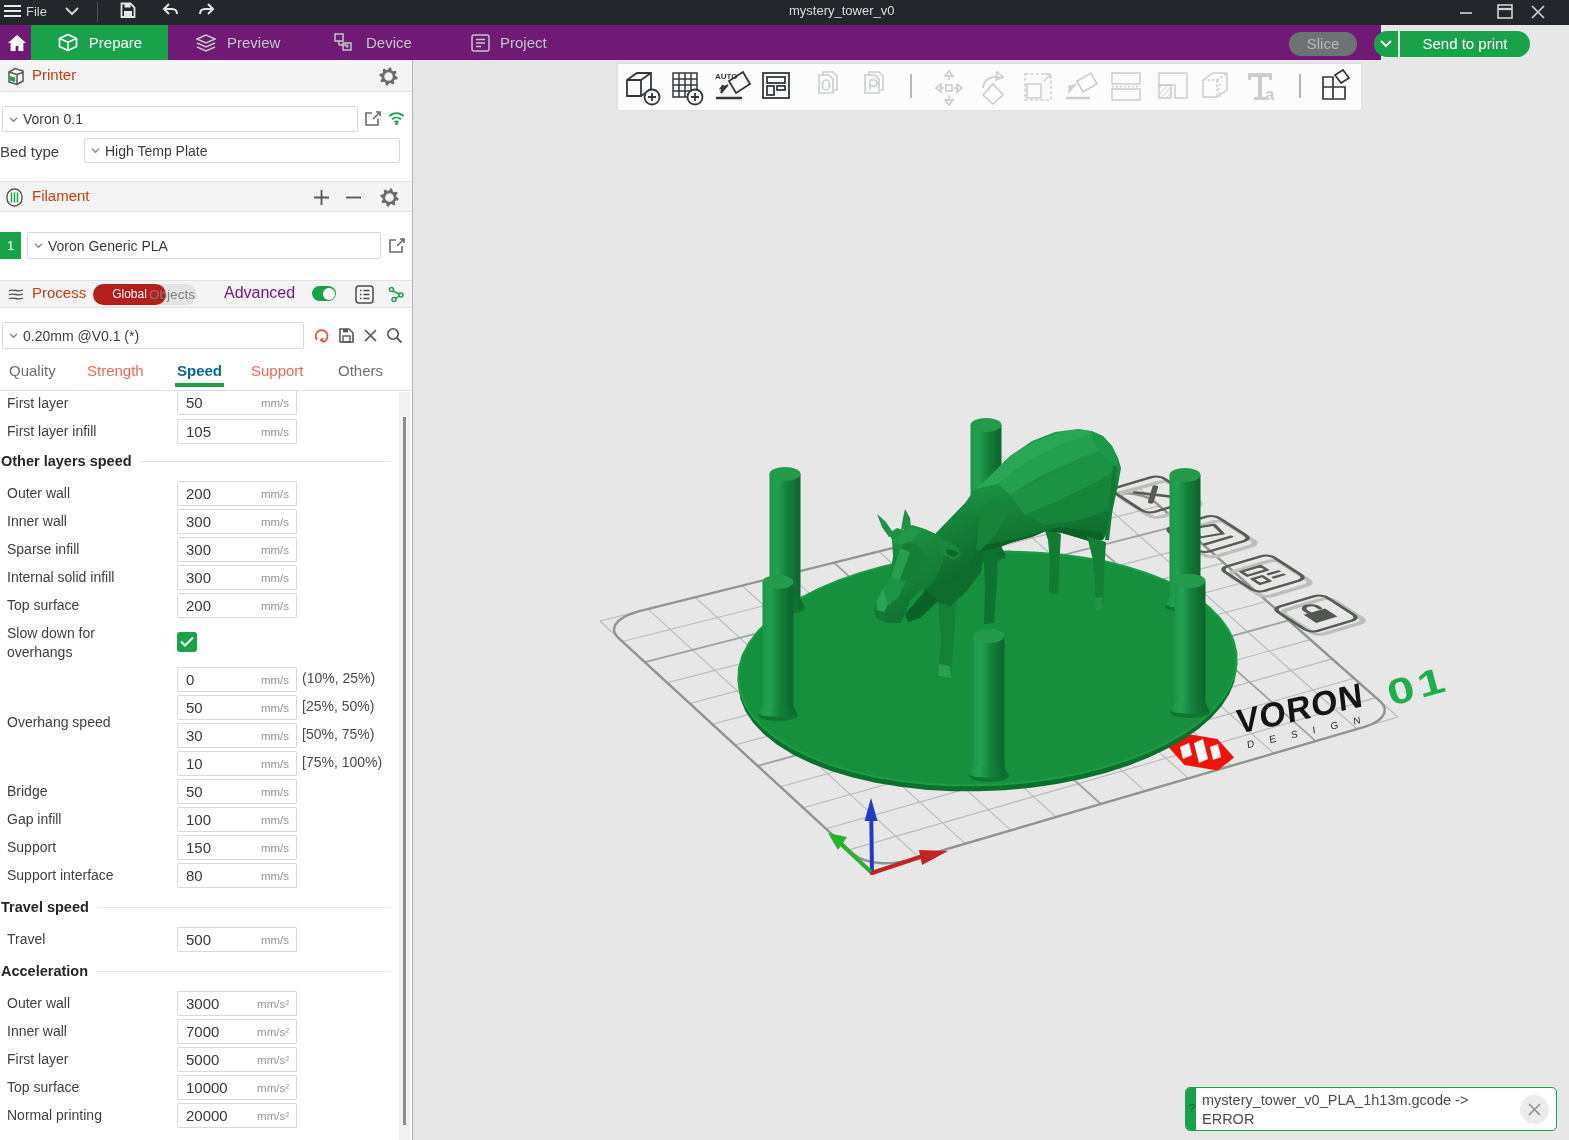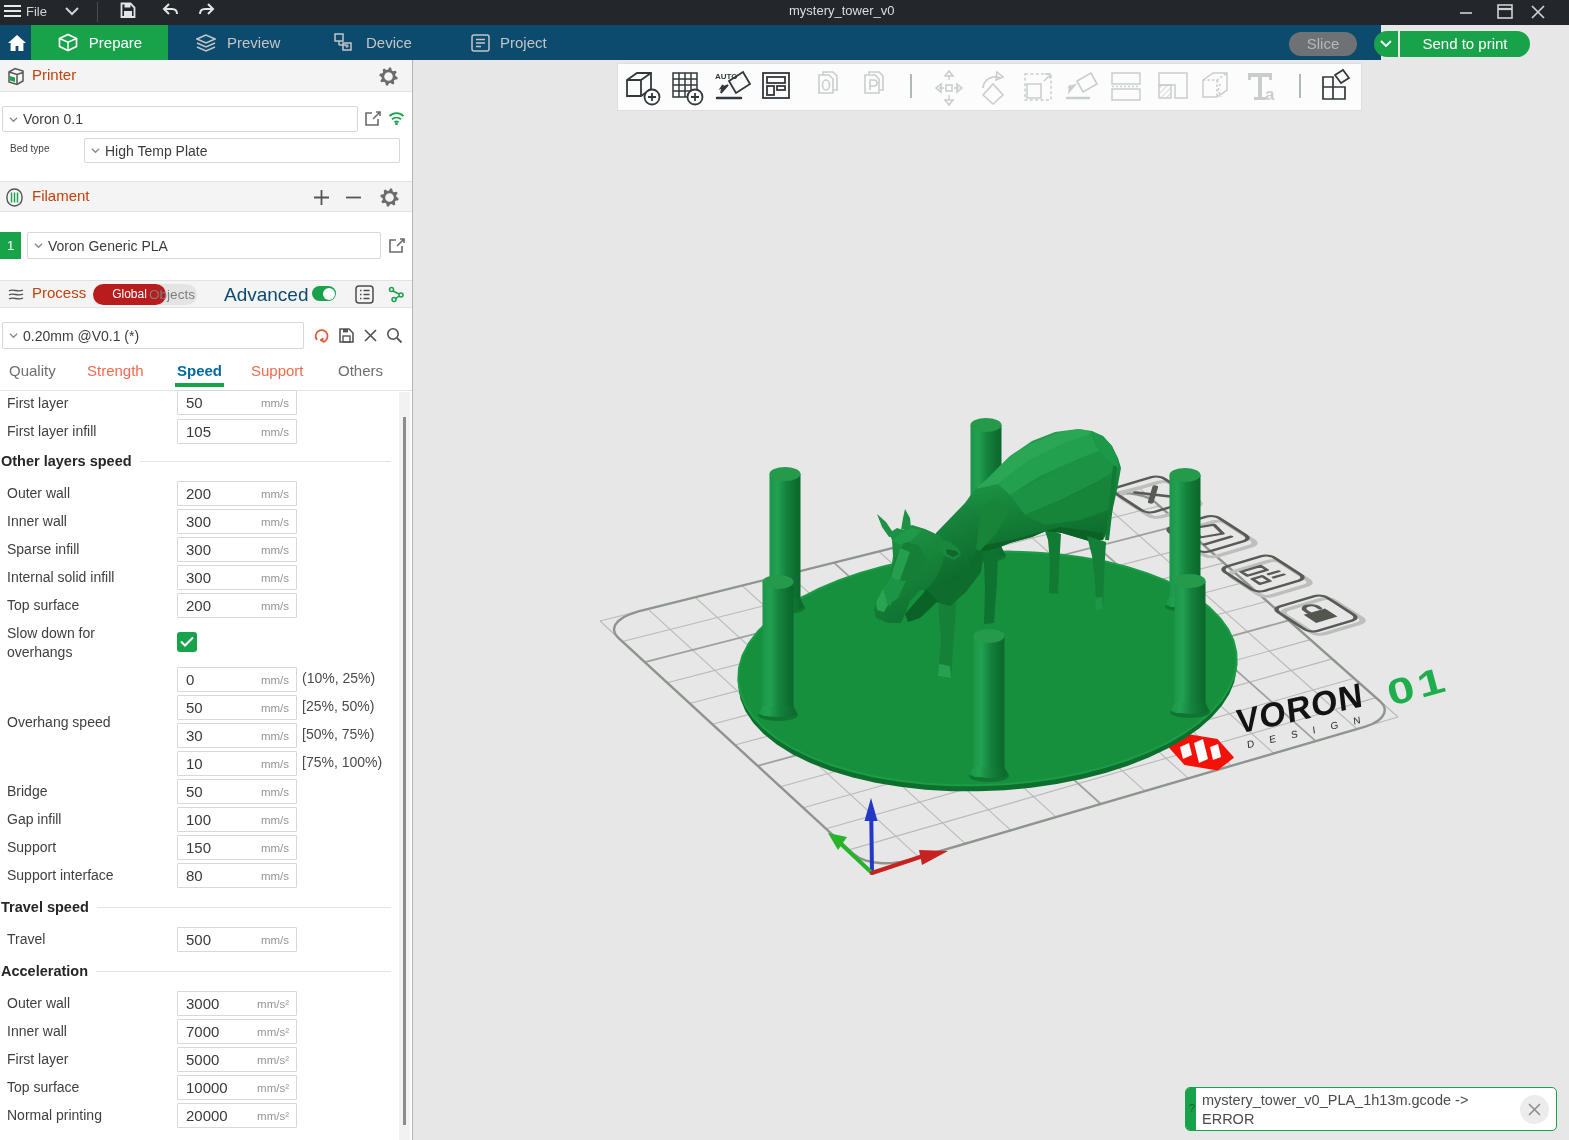--- a/index.html
+++ b/index.html
@@ -1,18 +1,18 @@
 <!DOCTYPE html>
 <html><head><meta charset="utf-8">
 <style>
 *{margin:0;padding:0;box-sizing:border-box}
 html,body{width:1569px;height:1140px;overflow:hidden;font-family:"Liberation Sans",sans-serif;background:#e7e7e7}
 .abs{position:absolute}
 #titlebar{position:absolute;left:0;top:0;width:1569px;height:25px;background:#23272b;color:#d2d4d5}
-#tabbar{position:absolute;left:0;top:25px;width:1381px;height:35px;background:#0c4a6e}
+#tabbar{position:absolute;left:0;top:25px;width:1381px;height:35px;background:#701a75}
 .tab{position:absolute;top:0;height:35px;display:flex;align-items:center;color:#c3c6c7;font-size:15px}
 #tab-prepare{left:31px;width:137px;background:#18a34b;color:#fff;justify-content:center}
 #leftpanel{position:absolute;left:0;top:60px;width:413px;height:1080px;background:#fff;border-right:1px solid #b4b4b4}
 .phead{position:absolute;left:0;width:412px;background:#f4f4f4;border-bottom:1px solid #e2e2e2;border-top:1px solid #e2e2e2}
 .phead .t{position:absolute;left:32px;font-size:15px;color:#c2410c}
 .combo{position:absolute;background:#fff;border:1px solid #d8d8d8;border-radius:2px;font-size:14px;color:#3c3c3c;display:flex;align-items:center}
 .chev{width:9px;height:9px;margin:0 5px 0 6px;flex:none}
 .lbl{position:absolute;font-size:14px;color:#3f3f3f}
 .vbox{position:absolute;left:177px;width:120px;height:25px;border:1px solid #d8d8d8;border-radius:1px;background:#fff;font-size:15px;color:#3a3a3a}
 .vbox .n{position:absolute;left:8px;top:3px}
@@ -124,21 +124,21 @@
     </g>
   </svg>
 <svg class="abs" style="left:388px;top:111px" width="17" height="14">
     <g fill="none" stroke="#18a34b" stroke-width="1.8">
       <path d="M1.5 5a10 10 0 0 1 14 0"></path>
       <path d="M4 8.2a7 7 0 0 1 9 0"></path>
       <path d="M6.5 11.2a3.5 3.5 0 0 1 4 0"></path>
     </g>
     <circle cx="8.5" cy="13" r="1.3" fill="#18a34b"></circle>
   </svg>
-<div class="lbl" style="left:10px;top:143px;font-size:10px">Bed type</div>
+<div class="lbl" style="left:0;top:143px;font-size:15px">Bed type</div>
 <div class="combo" style="left:84px;top:138px;width:316px;height:25px"><svg class="chev" viewBox="0 0 10 10">
       <path d="M1 3l4 4 4-4" stroke="#888" stroke-width="1.4" fill="none"></path>
     </svg>High Temp Plate</div>
 <div class="phead" style="top:181px;height:31px">
 <svg class="abs" style="left:6px;top:6px" width="20" height="19">
       <g fill="none" stroke="#555" stroke-width="1.4">
         <rect x="1" y="1" width="15" height="17" rx="7.5"></rect>
         <path d="M5.5 4.5v10M8.5 4.5v10M11.5 4.5v10" stroke="#18a34b"></path>
       </g>
     </svg>
@@ -166,21 +166,21 @@
 <div class="phead" style="top:280px;height:28px">
 <svg class="abs" style="left:7px;top:5px" width="20" height="17">
       <g fill="none" stroke="#555" stroke-width="1.4">
         <path d="M2 5c4-3 9 2 14-1M2 9c4-3 9 2 14-1M2 13c4-3 9 2 14-1"></path>
       </g>
     </svg>
 <div class="t" style="top:3px">Process</div>
 <div class="abs" style="left:93px;top:3px;width:104px;height:21px;background:#e4e4e4;border-radius:11px"></div>
 <div class="abs" style="left:93px;top:3px;width:73px;height:21px;background:#b91c1c;border-radius:11px;color:#fff;font-size:12px;text-align:center;line-height:21px">Global</div>
 <div class="abs" style="left:147px;top:3px;width:50px;height:21px;color:#7d7d7d;font-size:13.5px;text-align:center;line-height:21px">Objects</div>
-<div class="abs" style="left:224px;top:3px;font-size:19px;color:#0c4a6e">Advanced</div>
+<div class="abs" style="left:224px;top:3px;font-size:16px;color:#701a75">Advanced</div>
 <div class="abs" style="left:312px;top:5px;width:24px;height:15px;background:#18a34b;border-radius:8px">
       <div class="abs" style="right:1.5px;top:1.5px;width:12px;height:12px;background:#fff;border-radius:6px"></div>
     </div>
 <svg class="abs" style="left:355px;top:4px" width="19" height="19">
       <g fill="none" stroke="#4c4c4c" stroke-width="1.5">
         <rect x="1" y="1" width="17" height="17" rx="3"></rect>
         <path d="M5 5.5h1.5M8.5 5.5h6M5 9.5h1.5M8.5 9.5h6M5 13.5h1.5M8.5 13.5h6"></path>
       </g>
     </svg>
 <svg class="abs" style="left:388px;top:5px" width="17" height="17">

